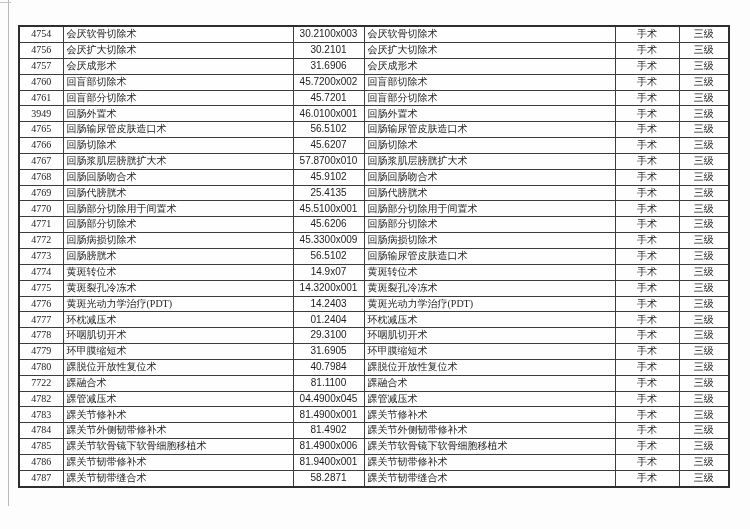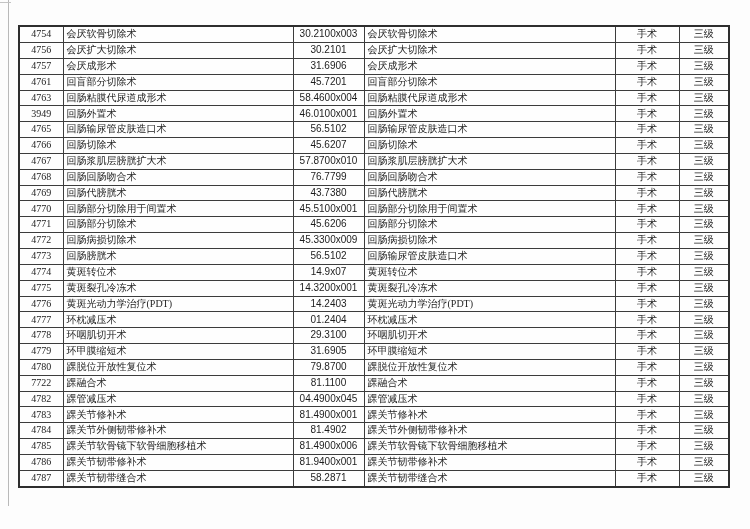--- a/index.html
+++ b/index.html
@@ -99,39 +99,39 @@
       <td class="c-no">4757</td>
       <td class="c-name">会厌成形术</td>
       <td class="c-code">31.6906</td>
       <td class="c-name">会厌成形术</td>
       <td class="c-cat">手术</td>
       <td class="c-lvl">三级</td>
     </tr>
 
 
 
+    <tr>
+      <td class="c-no">4760</td>
+      <td class="c-name">回盲部切除术</td>
+      <td class="c-code">45.7200x002</td>
+      <td class="c-name">回盲部切除术</td>
+      <td class="c-cat">手术</td>
+      <td class="c-lvl">三级</td>
+    </tr>
 
     <tr>
       <td class="c-no">4761</td>
       <td class="c-name">回盲部分切除术</td>
       <td class="c-code">45.7201</td>
       <td class="c-name">回盲部分切除术</td>
       <td class="c-cat">手术</td>
       <td class="c-lvl">三级</td>
     </tr>
 
 
-    <tr>
-      <td class="c-no">4763</td>
-      <td class="c-name">回肠粘膜代尿道成形术</td>
-      <td class="c-code">58.4600x004</td>
-      <td class="c-name">回肠粘膜代尿道成形术</td>
-      <td class="c-cat">手术</td>
-      <td class="c-lvl">三级</td>
-    </tr>
 
     <tr>
       <td class="c-no">3949</td>
       <td class="c-name">回肠外置术</td>
       <td class="c-code">46.0100x001</td>
       <td class="c-name">回肠外置术</td>
       <td class="c-cat">手术</td>
       <td class="c-lvl">三级</td>
     </tr>
 
@@ -158,30 +158,30 @@
       <td class="c-name">回肠浆肌层膀胱扩大术</td>
       <td class="c-code">57.8700x010</td>
       <td class="c-name">回肠浆肌层膀胱扩大术</td>
       <td class="c-cat">手术</td>
       <td class="c-lvl">三级</td>
     </tr>
 
     <tr>
       <td class="c-no">4768</td>
       <td class="c-name">回肠回肠吻合术</td>
-      <td class="c-code">76.7799</td>
+      <td class="c-code">45.9102</td>
       <td class="c-name">回肠回肠吻合术</td>
       <td class="c-cat">手术</td>
       <td class="c-lvl">三级</td>
     </tr>
 
     <tr>
       <td class="c-no">4769</td>
       <td class="c-name">回肠代膀胱术</td>
-      <td class="c-code">43.7380</td>
+      <td class="c-code">25.4135</td>
       <td class="c-name">回肠代膀胱术</td>
       <td class="c-cat">手术</td>
       <td class="c-lvl">三级</td>
     </tr>
 
     <tr>
       <td class="c-no">4770</td>
       <td class="c-name">回肠部分切除用于间置术</td>
       <td class="c-code">45.5100x001</td>
       <td class="c-name">回肠部分切除用于间置术</td>
@@ -266,21 +266,21 @@
       <td class="c-name">环甲膜缩短术</td>
       <td class="c-code">31.6905</td>
       <td class="c-name">环甲膜缩短术</td>
       <td class="c-cat">手术</td>
       <td class="c-lvl">三级</td>
     </tr>
 
     <tr>
       <td class="c-no">4780</td>
       <td class="c-name">踝脱位开放性复位术</td>
-      <td class="c-code">79.8700</td>
+      <td class="c-code">40.7984</td>
       <td class="c-name">踝脱位开放性复位术</td>
       <td class="c-cat">手术</td>
       <td class="c-lvl">三级</td>
     </tr>
 
     <tr>
       <td class="c-no">7722</td>
       <td class="c-name">踝融合术</td>
       <td class="c-code">81.1100</td>
       <td class="c-name">踝融合术</td>

